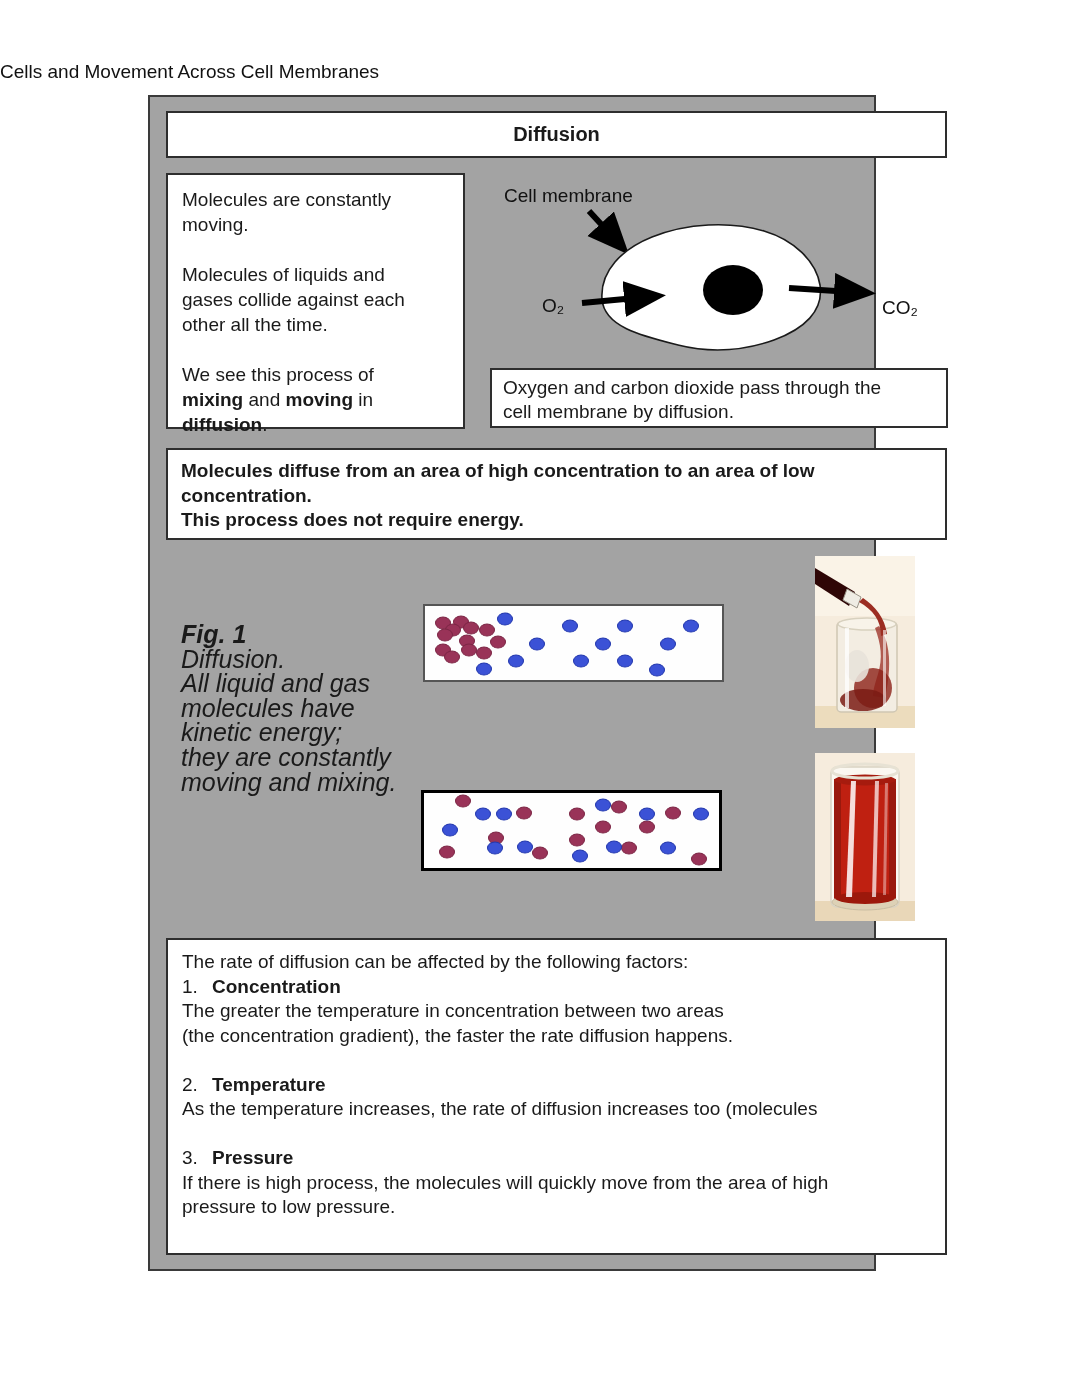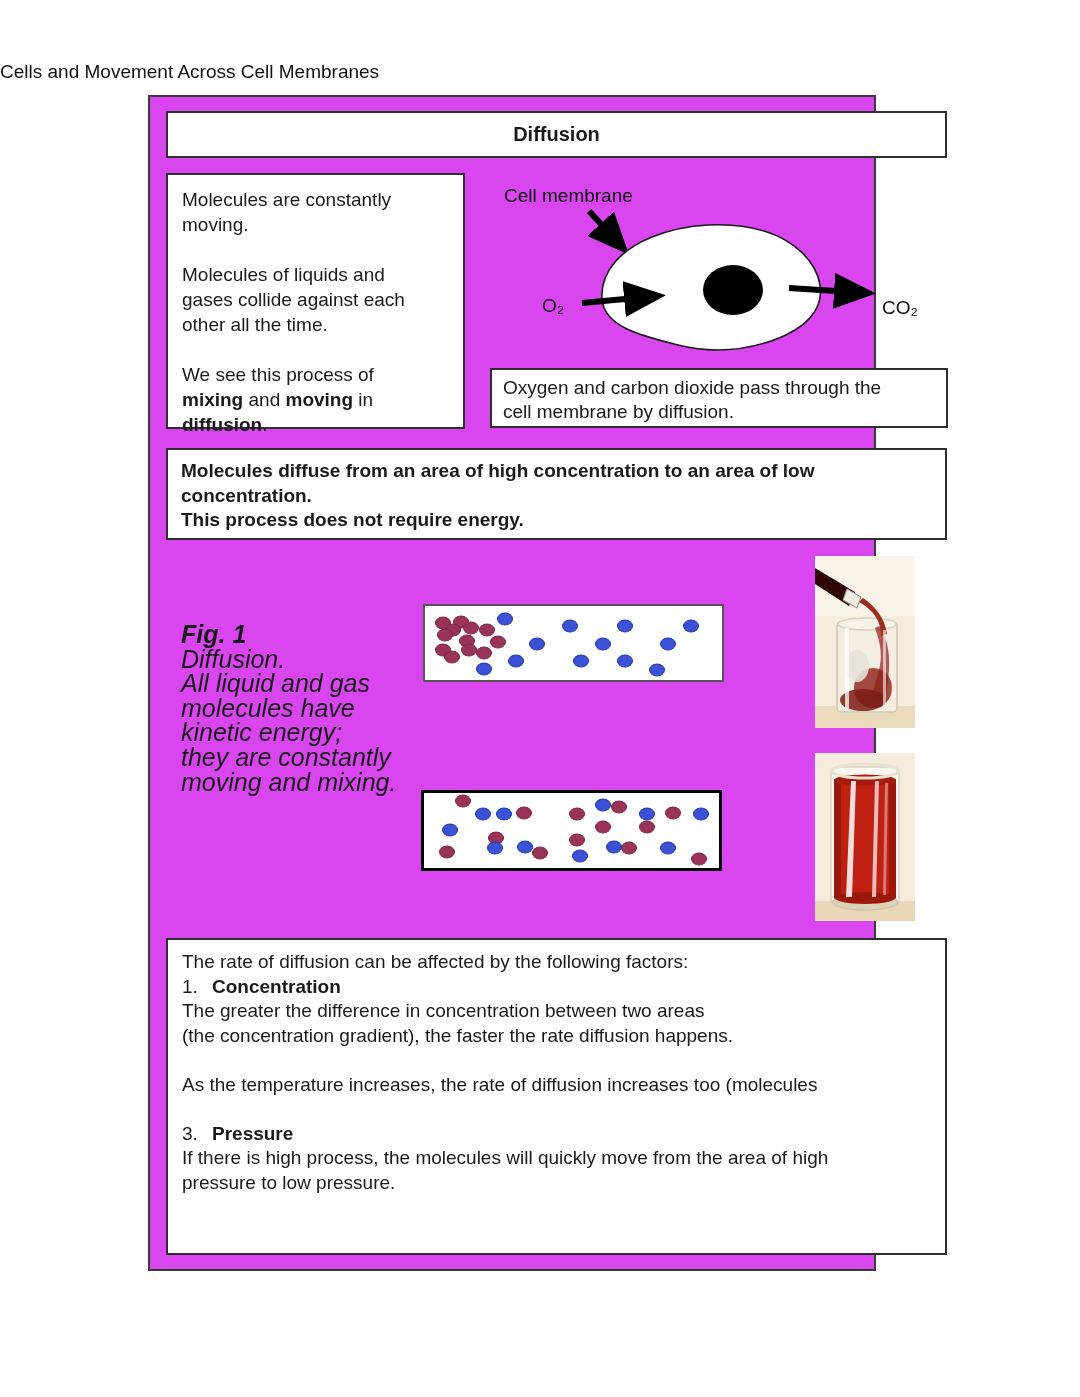--- a/index.html
+++ b/index.html
@@ -20,21 +20,21 @@
     text-align: left;
     font-size: 19px;
     color: #111;
   }
 
   .outer-frame {
     position: absolute;
     left: 148px; top: 95px;
     width: 728px; height: 1176px;
     border: 2px solid #3a3a3a;
-    background: #d946ef;
+    background: #a3a3a3;
   }
   
   .box { position: absolute; border: 2px solid #2e2e2e; background: #fff; }
 
   .header-box {
     left: 16px; top: 14px; width: 781px; height: 47px;
     display: flex; align-items: center; justify-content: center;
   }
   .header-box .hdr { font-weight: bold; font-size: 20px; }
 
@@ -266,25 +266,28 @@
       <path d="M70,30 L68,142 L71,142 L73,30 Z" fill="#ffffff" opacity="0.4"></path>
     </svg>
 
     <div class="box factors-box">
       <div>The rate of diffusion can be affected by the following factors:</div>
 
       <div>
         <div class="factor-head">
           <span class="num">1.</span><span class="ttl">Concentration</span>
         </div>
-        <div>The greater the difference in concentration between two areas</div>
+        <div>The greater the temperature in concentration between two areas</div>
         <div>(the concentration gradient), the faster the rate diffusion happens.</div>
       </div>
 
       <div class="factor-item">
+        <div class="factor-head">
+          <span class="num">2.</span><span class="ttl">Temperature</span>
+        </div>
         <div>As the temperature increases, the rate of diffusion increases too (molecules</div>
       </div>
 
       <div class="factor-item">
         <div class="factor-head">
           <span class="num">3.</span><span class="ttl">Pressure</span>
         </div>
         <div>If there is high process, the molecules will quickly move from the area of high</div>
         <div>pressure to low pressure.</div>
       </div>

